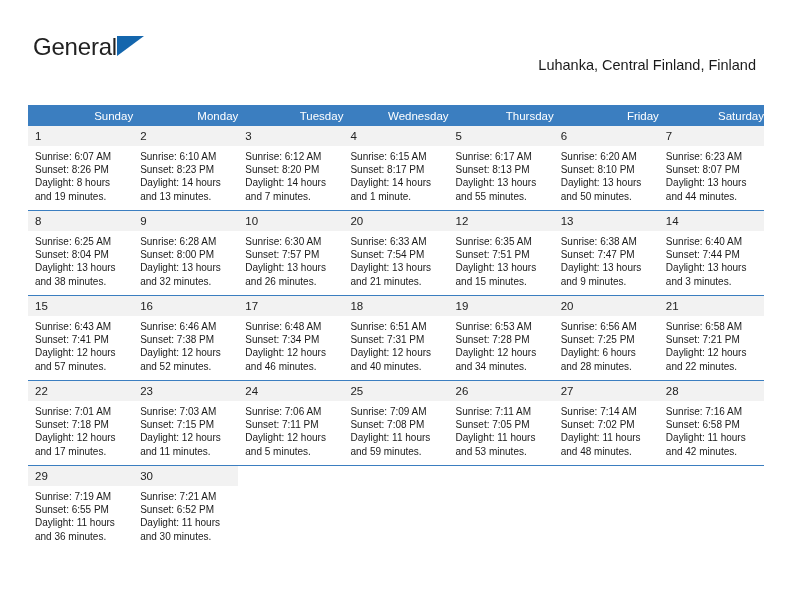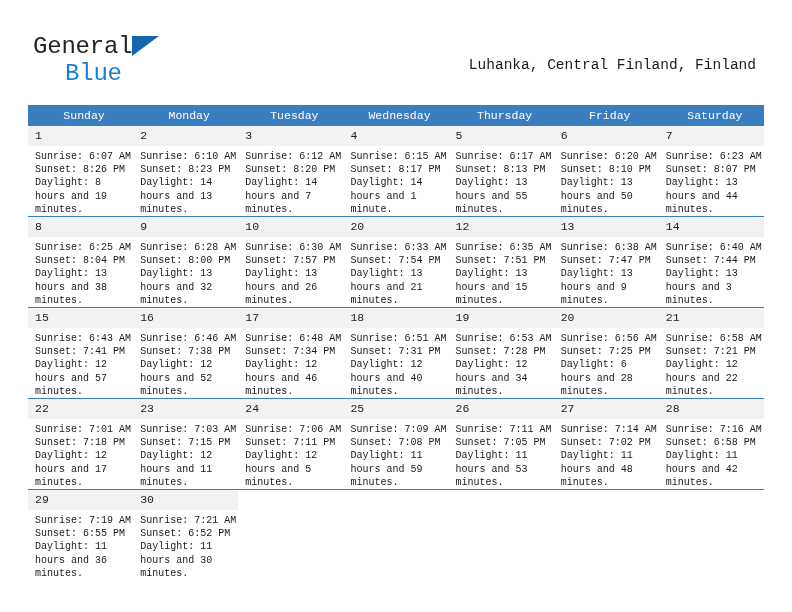--- a/index.html
+++ b/index.html
@@ -12,21 +12,20 @@
     background: #ffffff;
     font-family: "Liberation Sans", sans-serif;
     color: #000000;
     overflow: hidden;
   }
   .page {
     position: relative;
     width: 792px;
     height: 432px;
     box-sizing: border-box;
-    font-family: Liberation Mono, monospace;
   }
 
   
   .topbar {
     position: absolute;
     left: 0;
     top: 0;
     width: 792px;
     height: 100px;
   }
@@ -98,21 +97,21 @@
     top: 105px;
     width: 736px;
     border-collapse: collapse;
     table-layout: fixed;
   }
   .calendar th {
     background: #3b7ec0;
     color: #ffffff;
     font-weight: normal;
     font-size: 11.5px;
-    text-align: center;
+    text-align: right;
     padding: 4px 0 4px 7px;
     height: 13px;
     border: none;
   }
   .calendar td {
     vertical-align: top;
     padding: 0;
     border: none;
     width: 105.14px;
     height: 84px;
@@ -159,21 +158,20 @@
 <body>
 
 <div class="page">
 
   <div class="topbar">
 
     <div class="brand">
       <div class="brand-row1">
         <span class="brand-general">General</span><span class="brand-triangle"></span>
       </div>
-      <div class="brand-row2">Blue</div>
     </div>
 
     <div class="title-block">
       <div class="cal-subtitle">Luhanka, Central Finland, Finland</div>
     </div>
 
   </div>
 
   <table class="calendar">
     <thead>

